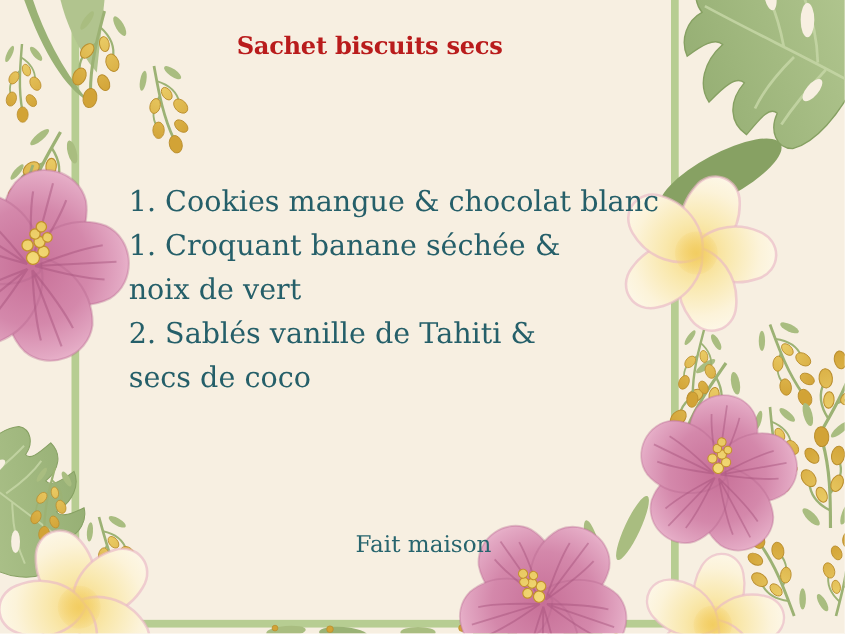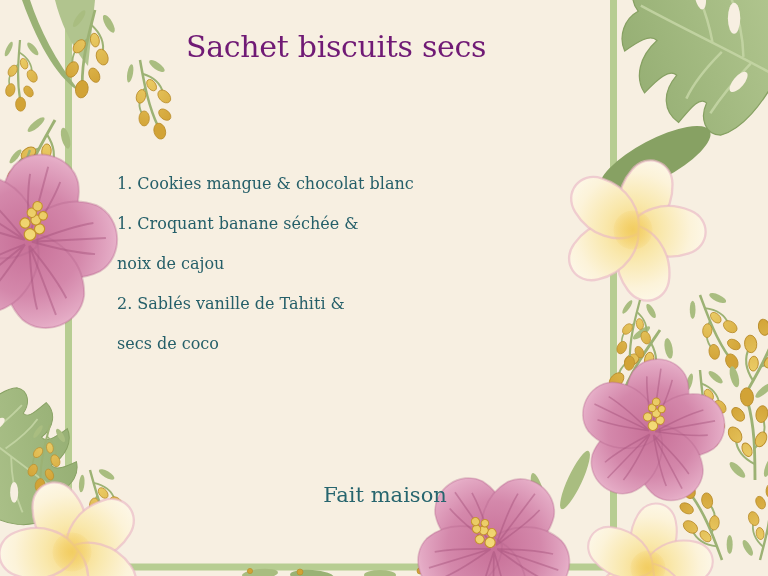--- a/index.html
+++ b/index.html
@@ -7,31 +7,31 @@
     position:relative;
     width:768px;height:576px;
     background:#f7efe1;
     overflow:hidden;
     font-family:"DejaVu Serif","Liberation Serif",serif;
   }
   .deco{position:absolute;top:0;left:0;width:768px;height:576px;display:block;}
   .txt{position:absolute;z-index:5;}
   .title{
     top:29px;left:0;width:672px;text-align:center;
-    font-weight:normal;font-size:30px;letter-spacing:-0.3px;
-    color:#701a75;
+    font-weight:bold;font-size:22px;letter-spacing:-0.3px;
+    color:#b91c1c;
   }
   .notes{
     top:91px;left:233px;
     font-size:17px;line-height:26px;
     color:#27656e;
   }
   .menu{
     top:164px;left:117px;
-    font-size:16px;line-height:40px;
+    font-size:26px;line-height:40px;
     color:#255f69;
   }
   .footer{
     top:483px;left:0;width:678px;text-align:center;
     font-size:21px;
     color:#27656e;
     padding-left:46px;
   }
   
   .hpetal{fill:url(#gHib);stroke:#b5638c;stroke-opacity:.35;stroke-width:1;}
@@ -209,19 +209,19 @@
   </svg>
 
   <div class="txt title">Sachet biscuits secs</div>
 
   <div class="txt notes">
   </div>
 
   <div class="txt menu">
     <div>1. Cookies mangue &amp; chocolat blanc</div>
     <div>1. Croquant banane séchée &amp;</div>
-    <div>noix de cajou</div>
+    <div>noix de vert</div>
     <div>2. Sablés vanille de Tahiti &amp;</div>
     <div>secs de coco</div>
   </div>
 
   <div class="txt footer">Fait maison</div>
 </div>
 
 </body></html>

